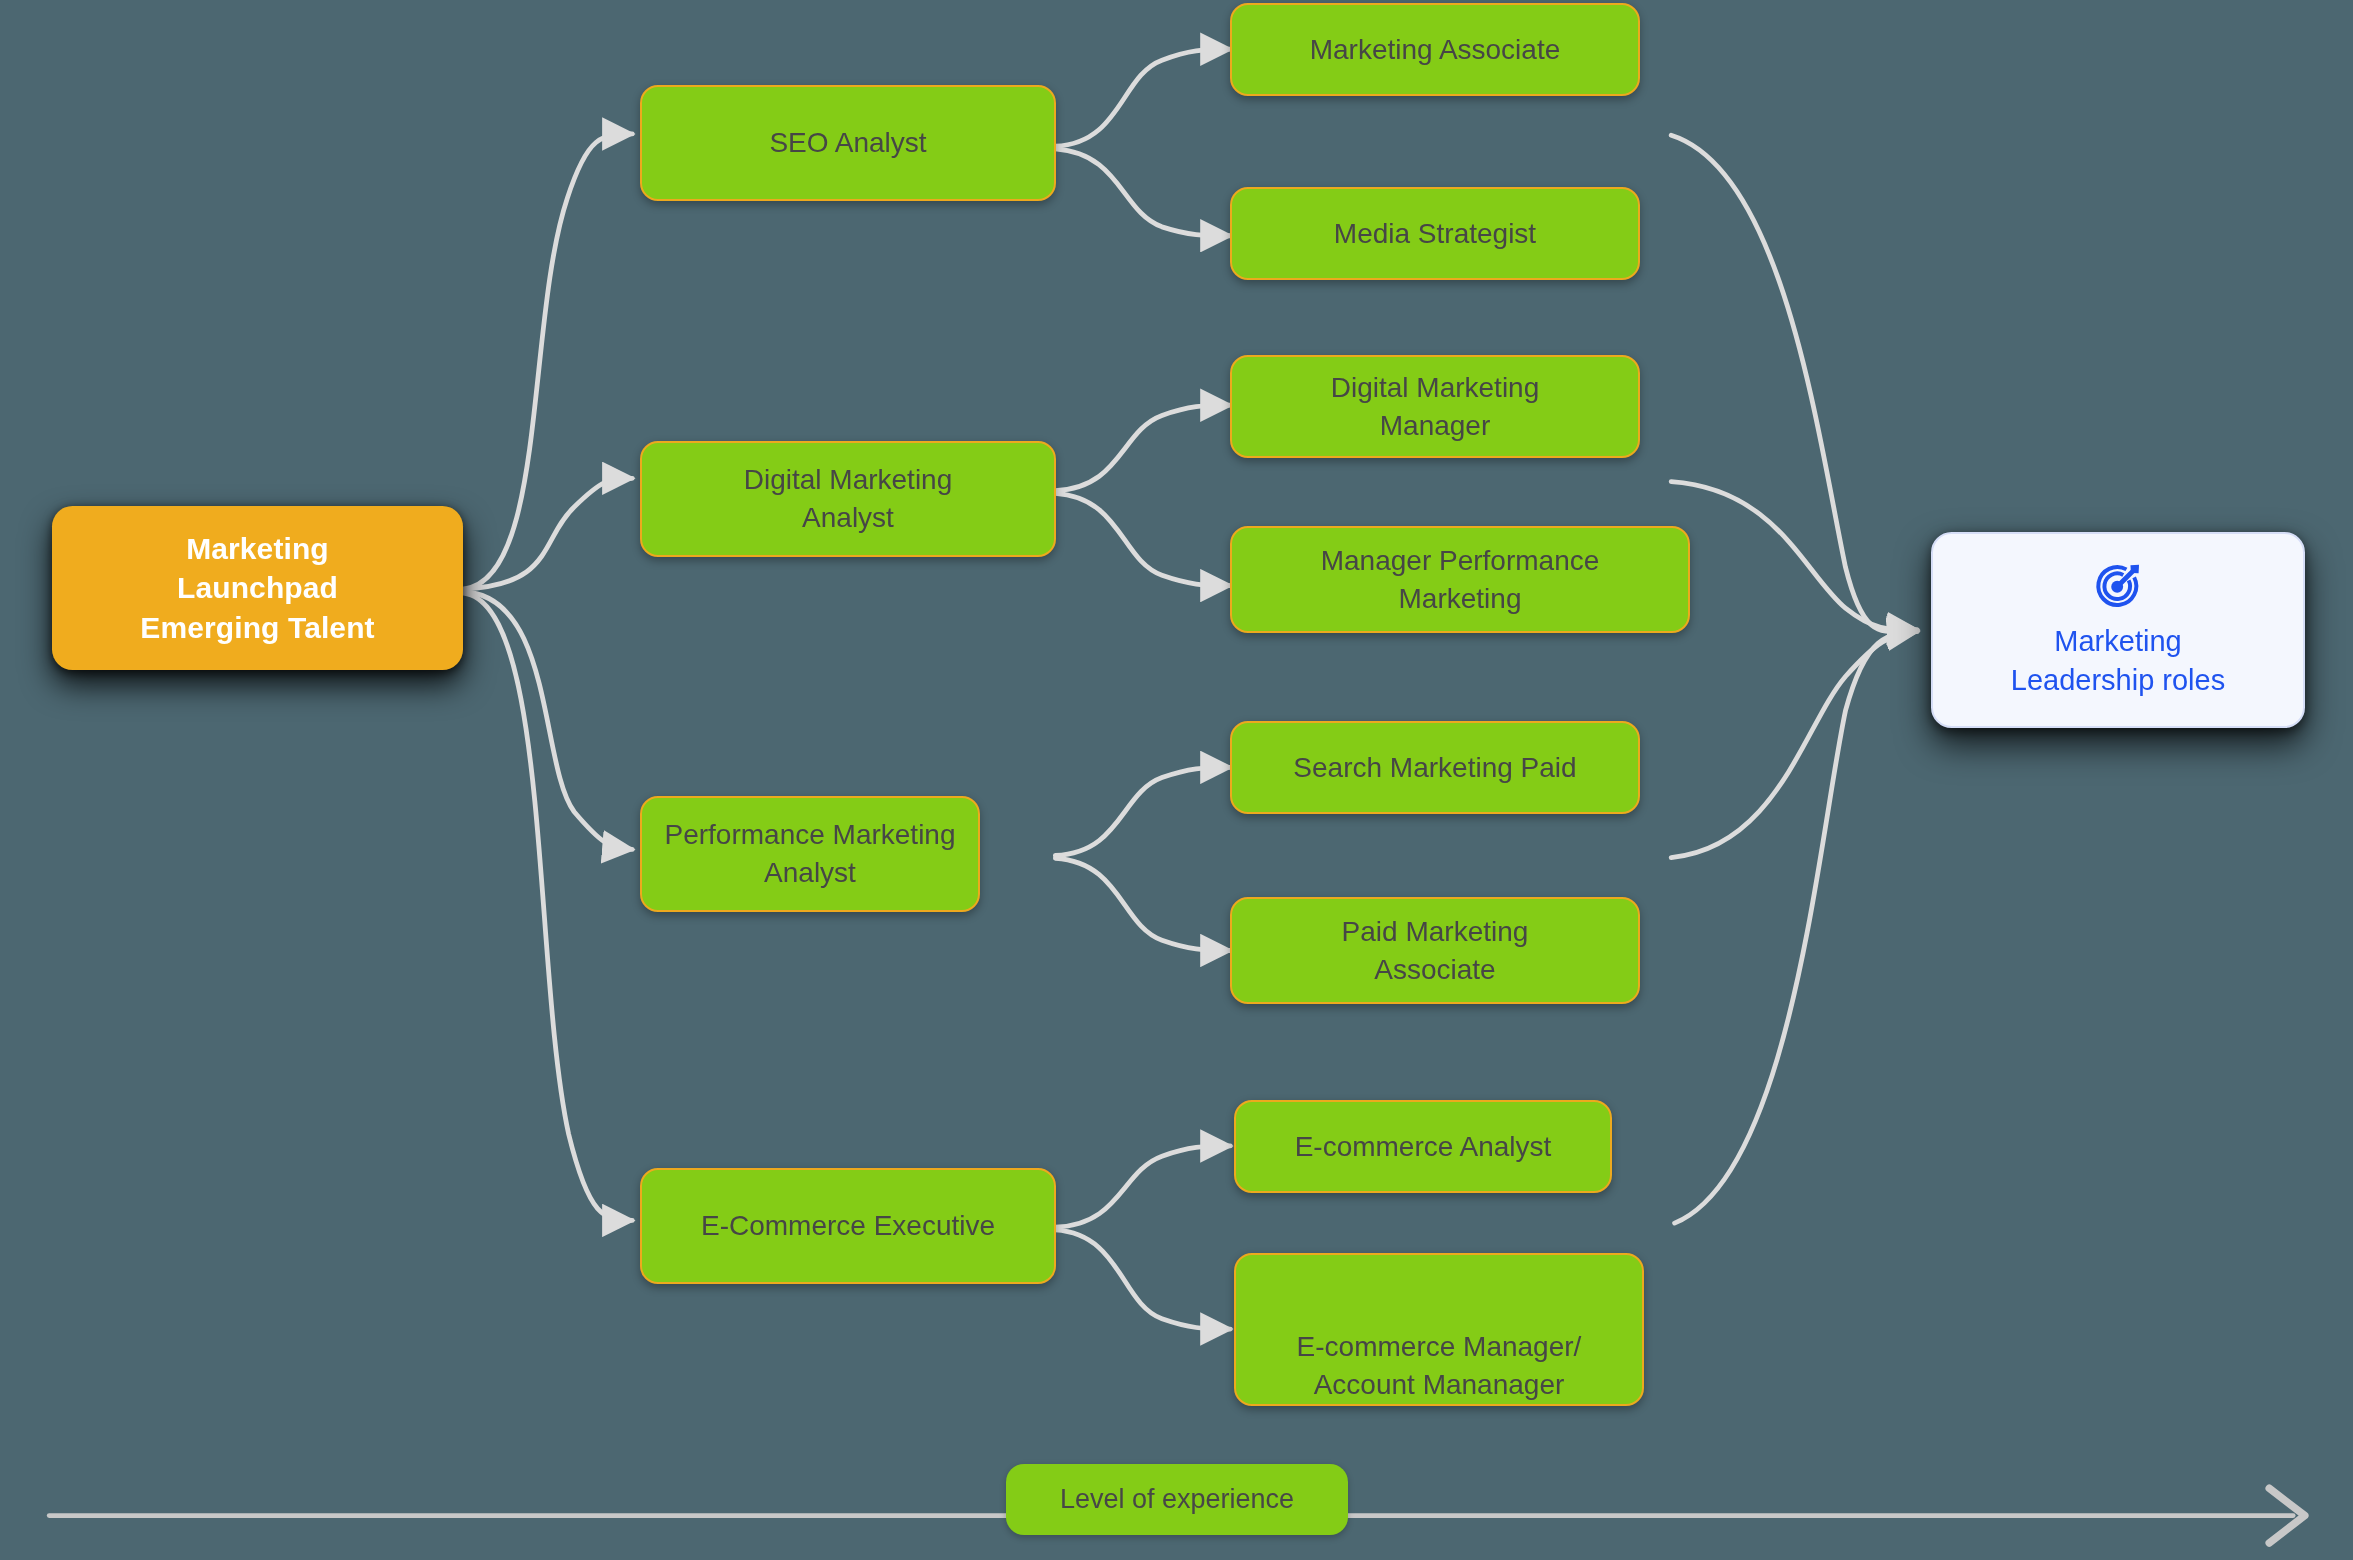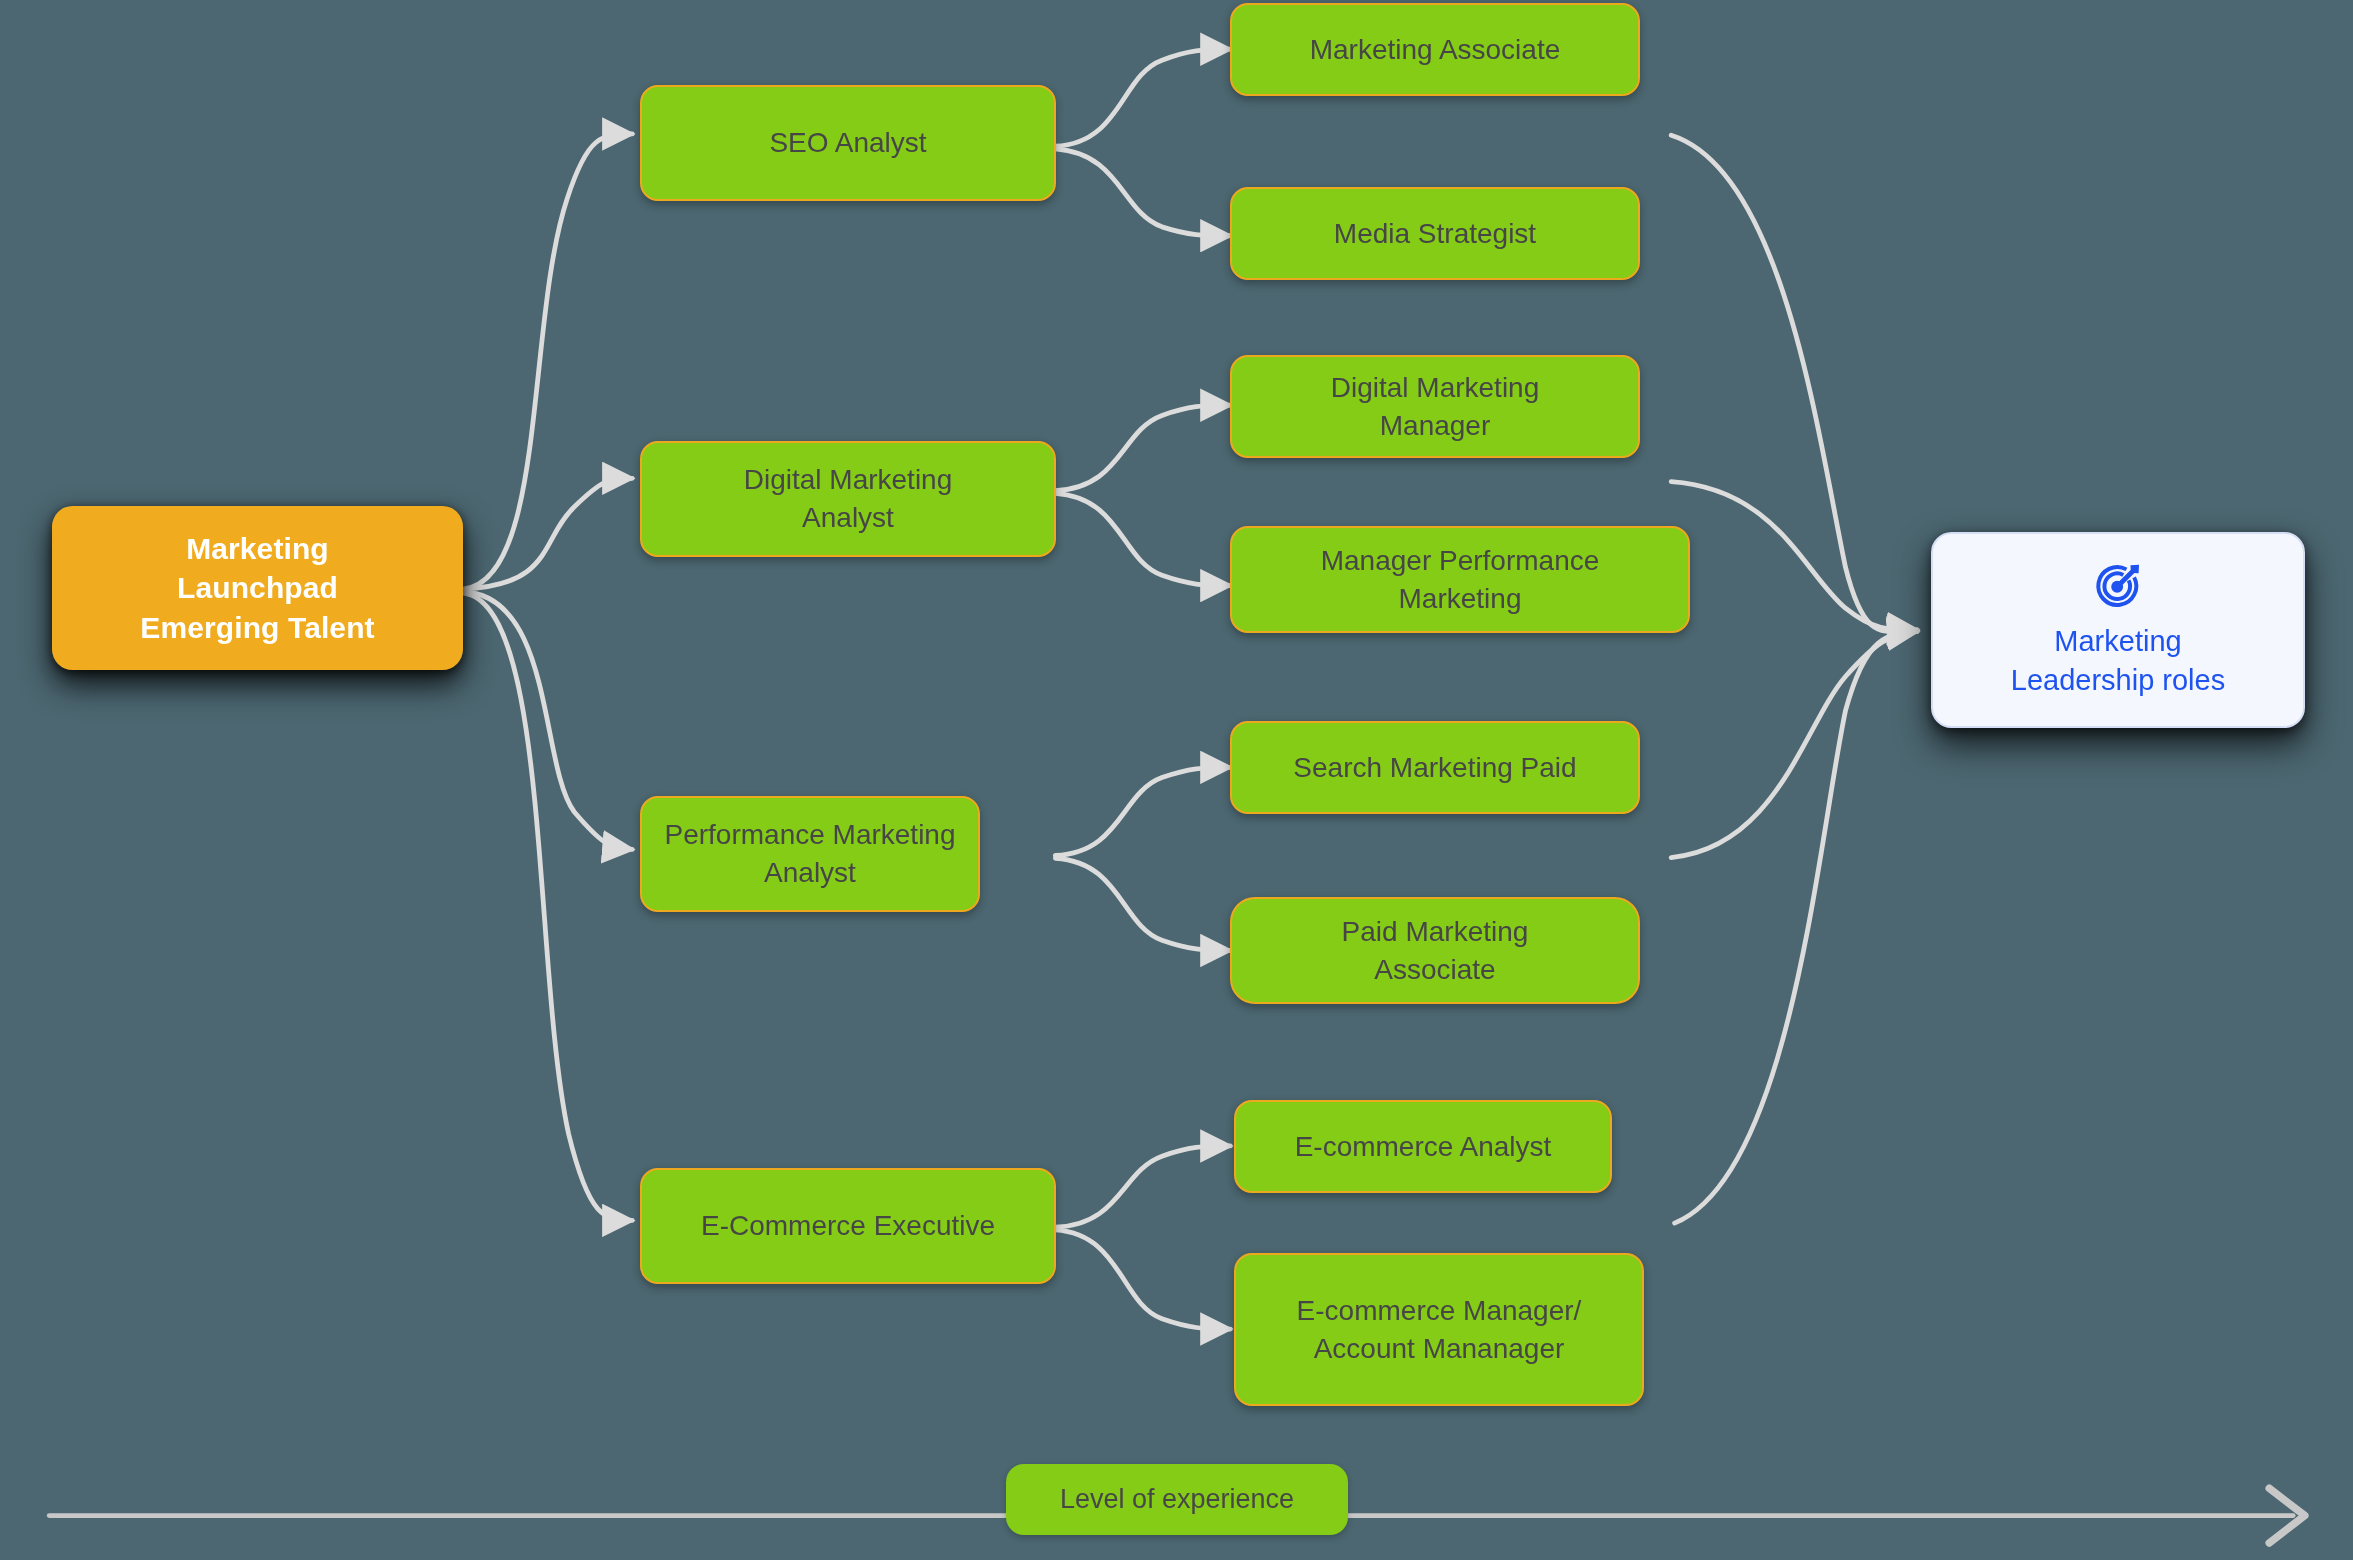--- a/index.html
+++ b/index.html
@@ -162,30 +162,30 @@
 
   <div class="node node-step" style="left:1230px; top:526px; width:460px; height:107px;">
     <span style="white-space:pre-line;">Manager Performance
 Marketing</span>
   </div>
 
   <div class="node node-step" style="left:1230px; top:721px; width:410px; height:93px;">
     <span style="white-space:pre-line;">Search Marketing Paid</span>
   </div>
 
-  <div class="node node-step" style="left:1230px; top:897px; width:410px; height:107px;border-radius:25px;">
+  <div class="node node-step" style="left:1230px; top:897px; width:410px; height:107px;">
     <span style="white-space:pre-line;">Paid Marketing
 Associate</span>
   </div>
 
   <div class="node node-step" style="left:1234px; top:1100px; width:378px; height:93px;">
     <span style="white-space:pre-line;">E-commerce Analyst</span>
   </div>
 
-  <div class="node node-step" style="left:1234px; top:1253px; width:410px; height:153px;">
+  <div class="node node-step" style="left:1234px; top:1253px; width:410px; height:153px;align-items:flex-end;">
     <span style="white-space:pre-line;">E-commerce Manager/
 Account Mananager</span>
   </div>
 
   <div class="node node-goal" style="left:1931px; top:532px; width:374px; height:196px;">
     <span class="goal-icon">
       <svg width="53" height="53" viewBox="0 0 48 48" xmlns="http://www.w3.org/2000/svg">
         <g fill="none" stroke="#1f53ef" stroke-width="3.6">
           <path d="M38.2 16.6A17.2 17.2 0 1 1 31.2 9.4"></path>
           <path d="M33.2 19.4A11.6 11.6 0 1 1 28.3 14.4"></path>

